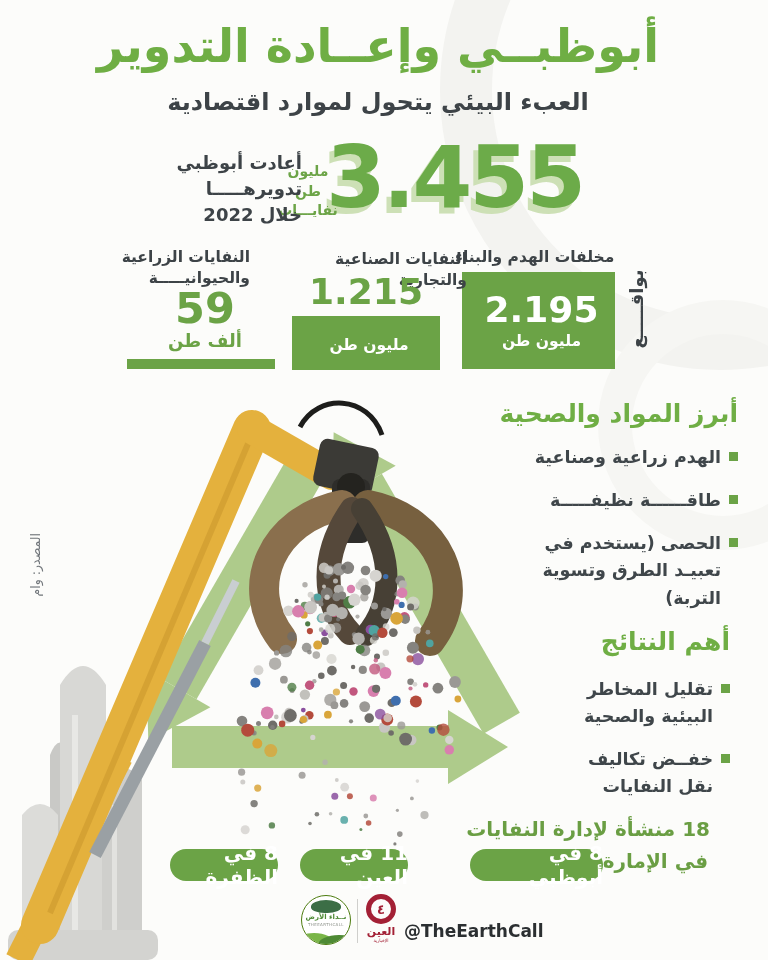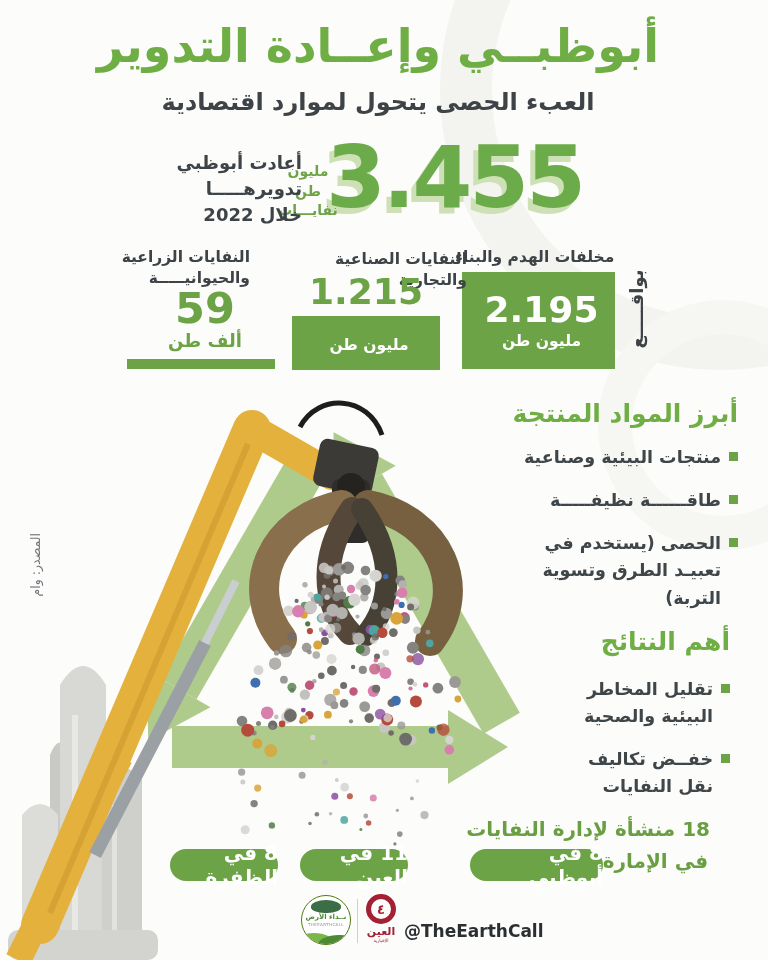--- a/index.html
+++ b/index.html
@@ -97,21 +97,21 @@
 </head>
 <body>
 
 <div id="stage">
 
   <div class="abs bg-ring r1"></div>
   <div class="abs bg-ring r2"></div>
 
   <div class="abs header">
     <div class="title">أبوظبــي وإعــادة التدوير</div>
-    <div class="subtitle">العبء الحصى يتحول لموارد اقتصادية</div>
+    <div class="subtitle">العبء البيئي يتحول لموارد اقتصادية</div>
   </div>
 
   <div class="abs hero-num">3.455</div>
   <div class="abs hero-unit">
     <div>مليون طن</div>
     <div>نفايـــات</div>
   </div>
   <div class="abs hero-desc">
     <div>أعادت أبوظبي</div>
     <div>تدويرهـــــا</div>
@@ -132,25 +132,25 @@
   </div>
 
   <div class="abs stat-label lbl3">
     <div>النفايات الزراعية</div>
     <div>والحيوانيـــــة</div>
   </div>
   <div class="abs val3">59</div>
   <div class="abs unit3">ألف طن</div>
   <div class="abs bar3"></div>
 
-  <div class="abs sec-heading products-heading">أبرز المواد المنتجة</div>
+  <div class="abs sec-heading products-heading">أبرز المواد والصحية</div>
   <div class="abs bullet-list products-list">
     <div class="bullet-item">
       <span class="bullet-sq"></span>
-      <span class="bullet-text">منتجات البيئية وصناعية</span>
+      <span class="bullet-text">الهدم زراعية وصناعية</span>
     </div>
     <div class="bullet-item">
       <span class="bullet-sq"></span>
       <span class="bullet-text">طاقــــــة نظيفـــــة</span>
     </div>
     <div class="bullet-item">
       <span class="bullet-sq"></span>
       <span class="bullet-text">الحصى (يستخدم في تعبيـد الطرق وتسوية التربة)</span>
     </div>
   </div>

